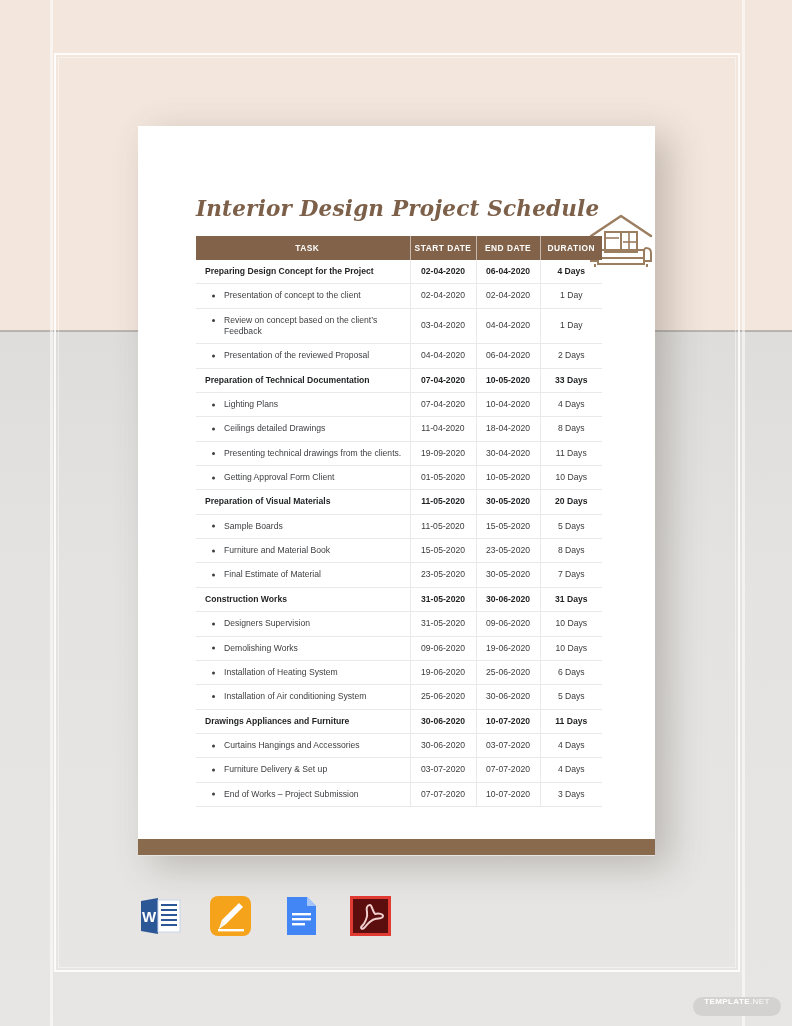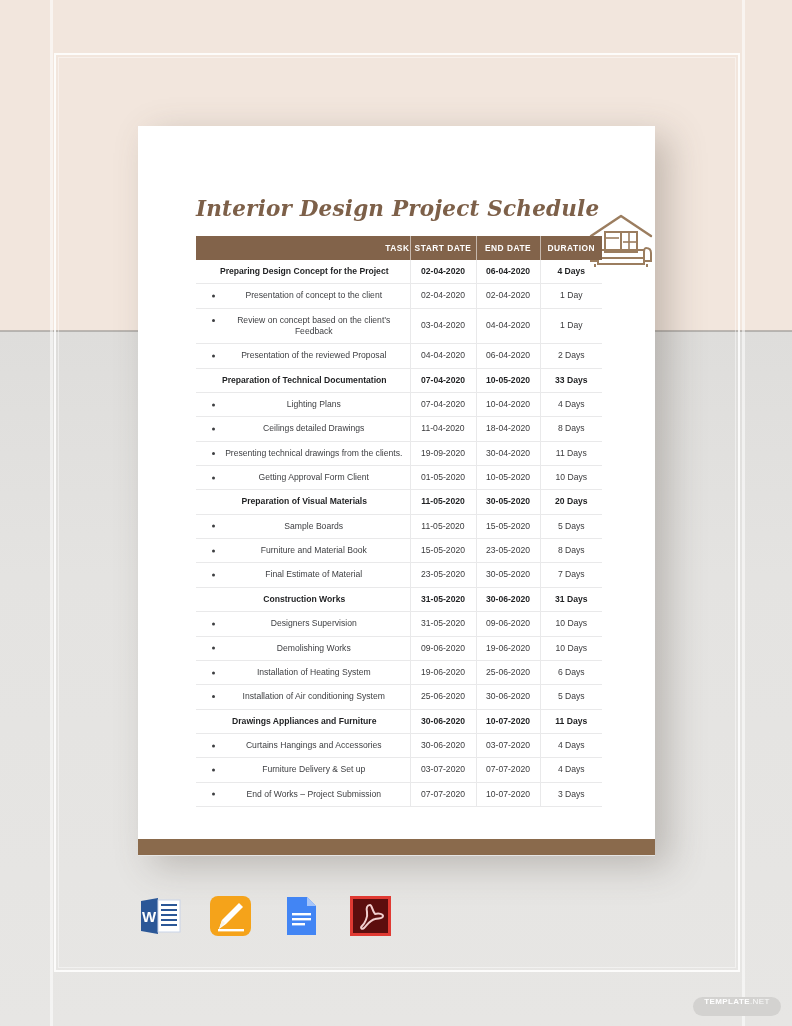--- a/index.html
+++ b/index.html
@@ -103,40 +103,40 @@
     color: #ffffff;
     font-size: 8.4px;
     font-weight: 700;
     letter-spacing: .5px;
     padding: 7px 0 7px 0;
     text-align: center;
     border-right: 1px solid rgba(255,255,255,.55);
     white-space: nowrap;
   }
   .sched thead th.th-task {
-    text-align: right;
+    text-align: center;
     padding-left: 9px;
   }
   .sched thead th:last-child { border-right: none; }
 
   .sched td {
     font-size: 8.6px;
     color: #3b3b3d;
     border-bottom: 1px solid #e9e9ea;
     border-right: 1px solid #e9e9ea;
     padding: 6px 4px;
     text-align: center;
     vertical-align: middle;
     line-height: 1.32;
   }
   .sched td:last-child { border-right: none; }
   .sched tr:last-child td { border-bottom: 1px solid #e9e9ea; }
 
   .sched td.task {
-    text-align: center;
+    text-align: left;
     padding-left: 9px;
     padding-right: 6px;
   }
   
   .sched tr.group td { font-weight: 700; color: #1f2022; }
   .sched tr.group td.task { padding-left: 9px; }
 
   
   .sched tr.sub td.task {
     padding-left: 28px;

